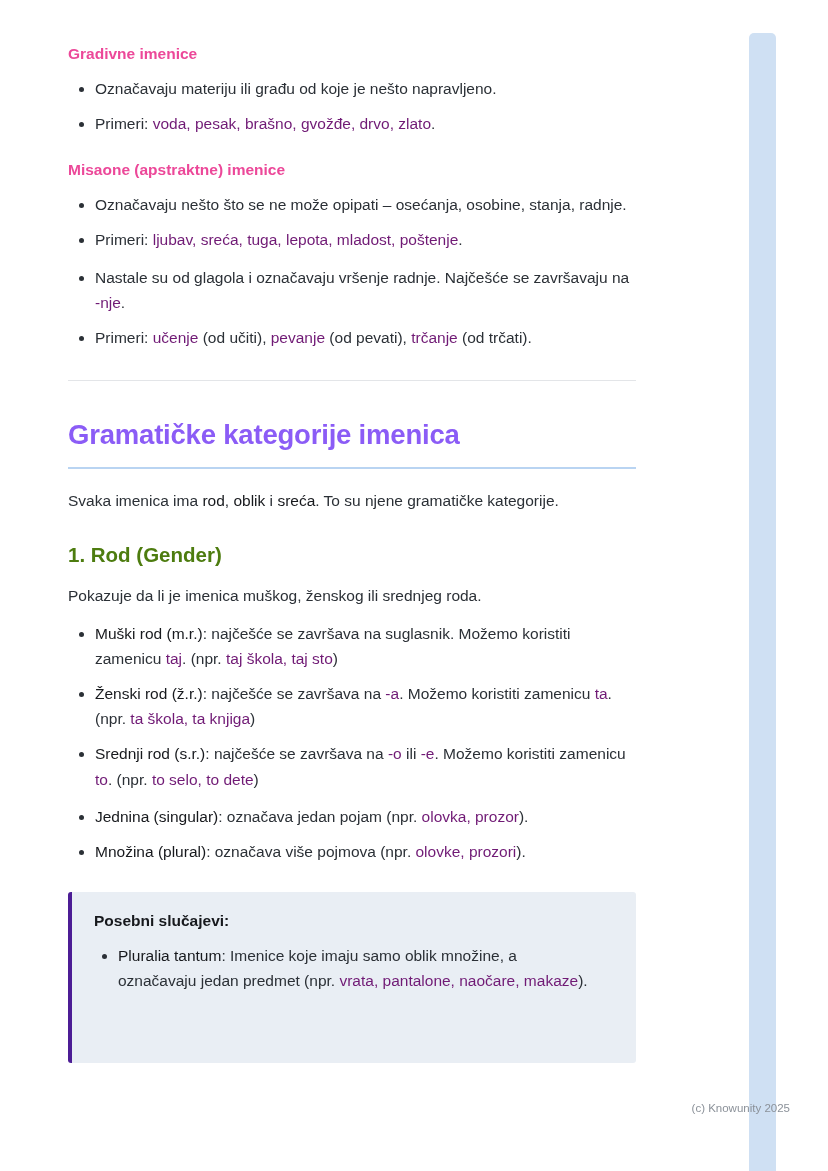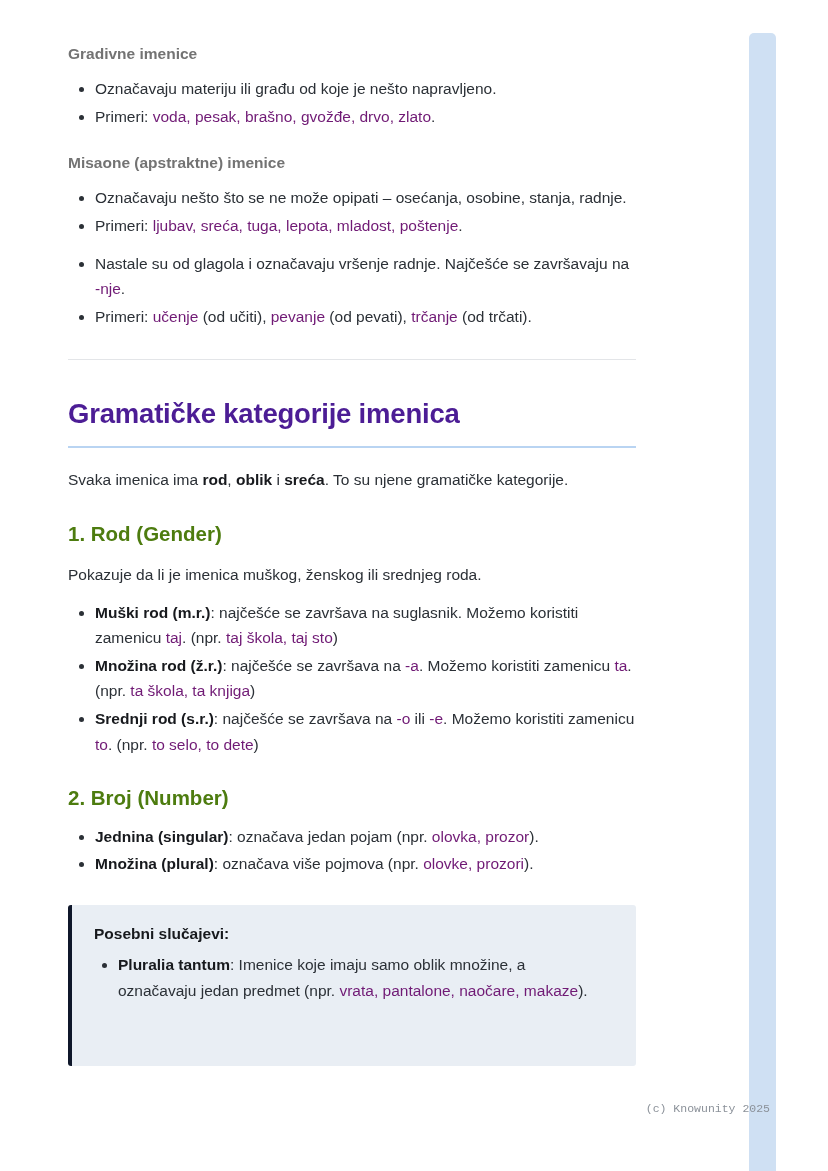--- a/index.html
+++ b/index.html
@@ -17,55 +17,54 @@
     border-radius:5px 5px 0 0;
     z-index:1;
   }
   .content {
     position:absolute; left:68px; top:0;
     width:568px;
     font-size:15.5px; line-height:1.65;
     z-index:2;
   }
   h3.sec {
-    font-size:15.5px; font-weight:700; color:#737373;
+    font-size:15.5px; font-weight:700; color:#ec4899;
     line-height:1.3; margin:24px 0 12px;
   }
   h3.sec.first { margin-top:44px; }
   ul.blist { list-style:disc; padding-left:27px; margin:12px 0 0; }
-  ul.blist li { margin:2px 0; }
-  .b { font-weight:700; color:#17191d; }
+  ul.blist li { margin:9px 0; }
+  .b { font-weight:400; color:#17191d; }
   .i { color:#701a75; }
   hr.divider { border:none; border-top:1px solid #e3e5e8; margin:30px 0 0; }
   h1.page-title {
-    font-size:27.5px; font-weight:700; color:#4c1d95;
+    font-size:27.5px; font-weight:700; color:#8b5cf6;
     line-height:1.3; letter-spacing:-0.2px;
     margin:36px 0 0; padding-bottom:14px;
     border-bottom:2px solid #b9d4f2;
   }
   p.para { margin:19px 0 0; }
   h2.sub {
     font-size:20.5px; font-weight:700; color:#4d7c0f;
     line-height:1.3; margin:28px 0 0;
   }
   p.lead { margin:15px 0 0; }
   .callout {
     margin-top:28px;
     background:#e9eef4;
-    border-left:4px solid #0f172a;
+    border-left:4px solid #4c1d95;
     border-radius:3px;
     padding:16px 38px 60px 22px;
   }
   .callout-title { font-weight:700; color:#17191d; }
   .callout ul.blist { margin-top:6px; padding-left:24px; }
   .watermark {
-    position:absolute; top:1102px; right:58px;
+    position:absolute; top:1102px; right:38px;
     font-size:11.5px; color:#8b9199; z-index:3;
     white-space:nowrap;
-    font-family:Liberation Mono, monospace;
   }
 </style>
 </head>
 <body>
 
 <div class="stripe"></div>
 
 <div class="content">
 
   <h3 class="sec first">Gradivne imenice</h3>
@@ -88,25 +87,24 @@
   <hr class="divider">
 
   <h1 class="page-title">Gramatičke kategorije imenica</h1>
 
   <p class="para"><span>Svaka imenica ima </span><span class="b">rod</span><span>, </span><span class="b">oblik</span><span> i </span><span class="b">sreća</span><span>. To su njene gramatičke kategorije.</span></p>
 
   <h2 class="sub">1. Rod (Gender)</h2>
   <p class="lead">Pokazuje da li je imenica muškog, ženskog ili srednjeg roda.</p>
   <ul class="blist">
     <li><span class="b">Muški rod (m.r.)</span><span>: najčešće se završava na suglasnik. Možemo koristiti zamenicu </span><span class="i">taj</span><span>. (npr. </span><span class="i">taj škola, taj sto</span><span>)</span></li>
-    <li><span class="b">Množina rod (ž.r.)</span><span>: najčešće se završava na </span><span class="i">-a</span><span>. Možemo koristiti zamenicu </span><span class="i">ta</span><span>. (npr. </span><span class="i">ta škola, ta knjiga</span><span>)</span></li>
+    <li><span class="b">Ženski rod (ž.r.)</span><span>: najčešće se završava na </span><span class="i">-a</span><span>. Možemo koristiti zamenicu </span><span class="i">ta</span><span>. (npr. </span><span class="i">ta škola, ta knjiga</span><span>)</span></li>
     <li><span class="b">Srednji rod (s.r.)</span><span>: najčešće se završava na </span><span class="i">-o</span><span> ili </span><span class="i">-e</span><span>. Možemo koristiti zamenicu </span><span class="i">to</span><span>. (npr. </span><span class="i">to selo, to dete</span><span>)</span></li>
   </ul>
 
-  <h2 class="sub">2. Broj (Number)</h2>
   <ul class="blist">
     <li><span class="b">Jednina (singular)</span><span>: označava jedan pojam (npr. </span><span class="i">olovka, prozor</span><span>).</span></li>
     <li><span class="b">Množina (plural)</span><span>: označava više pojmova (npr. </span><span class="i">olovke, prozori</span><span>).</span></li>
   </ul>
 
   <div class="callout">
     <div class="callout-title">Posebni slučajevi:</div>
     <ul class="blist">
       <li><span class="b">Pluralia tantum</span><span>: Imenice koje imaju samo oblik množine, a označavaju jedan predmet (npr. </span><span class="i">vrata, pantalone, naočare, makaze</span><span>).</span></li>
     </ul>

